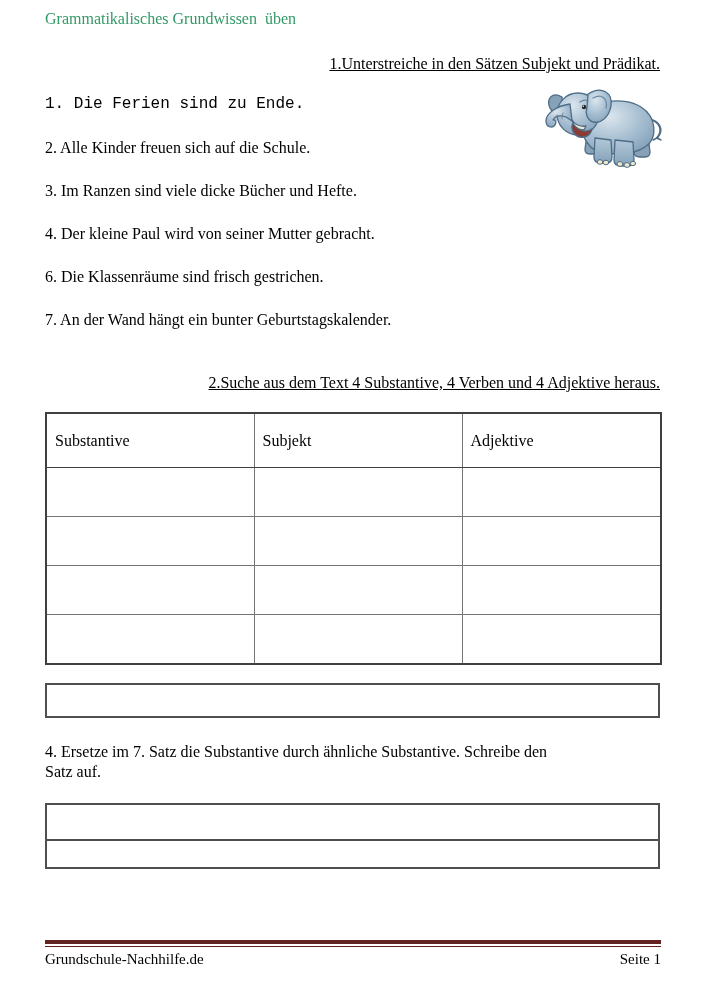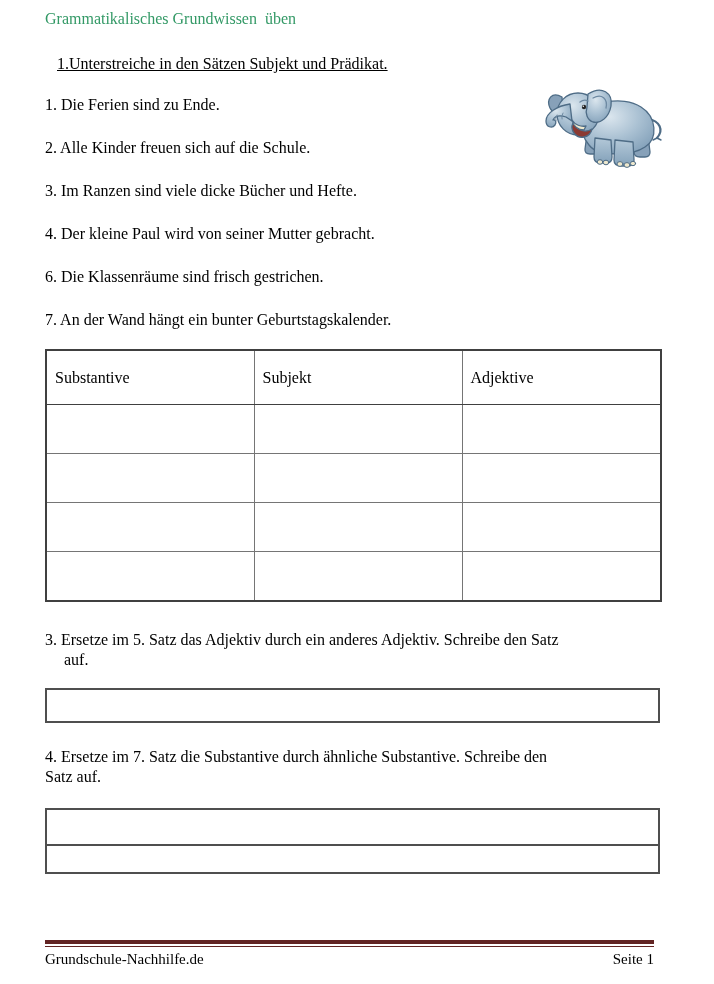--- a/index.html
+++ b/index.html
@@ -11,28 +11,28 @@
     color:#000000;
     overflow:hidden;
   }
   .content { padding:10px 54px 0 45px; }
 
   .doc-title {
     margin:0; font-size:16px; line-height:17px;
     color:#339966; font-weight:normal; white-space:pre;
   }
   .task-heading {
-    margin:12px; font-size:16px; line-height:17px;
-    font-weight:normal; text-decoration:underline;
+    margin:0; font-size:16px; line-height:17px;
+    font-weight:normal; text-decoration:underline;text-align:right;
   }
   .t1 { margin-top:28px; }
   .t2 { margin-top:46px; }
 
   .sentence { margin:26px 0 0 0; font-size:16px; line-height:17px; }
-  .sentence.first { margin-top:24px; }
+  .sentence.first { margin-top:24px;font-family:Liberation Mono, monospace; }
 
   table.pos-table {
     margin-top:21px; border-collapse:collapse;
     width:615px; table-layout:fixed;
     border:2px solid #404040;
   }
   table.pos-table th, table.pos-table td {
     border:1px solid #757575;
     font-size:16px; font-weight:normal; text-align:left;
     padding:16px 8px; overflow:hidden;
@@ -50,21 +50,21 @@
   .box2 { margin-top:21px; }
   .box2 .row1 { height:34px; border-bottom:2px solid #4f4f4f; }
   .box2 .row2 { height:26px; }
 
   .illustration {
     position:absolute; left:545px; top:84px;
     width:122px; height:88px;
   }
   .illustration svg { width:100%; height:100%; }
 
-  .footer { position:absolute; left:45px; right:60px; top:940px; }
+  .footer { position:absolute; left:45px; right:53px; top:940px; }
   .footer-rule {
     height:2px;
     border-top:4px solid #622423;
     border-bottom:1px solid #622423;
   }
   .footer-row {
     display:flex; justify-content:space-between;
     margin-top:4px; font-size:15px; line-height:17px;
   }
 </style>
@@ -78,20 +78,21 @@
 
     <p class="task-heading t1">1.Unterstreiche in den Sätzen Subjekt und Prädikat.</p>
 
     <p class="sentence first">1. Die Ferien sind zu Ende.</p>
     <p class="sentence">2. Alle Kinder freuen sich auf die Schule.</p>
     <p class="sentence">3. Im Ranzen sind viele dicke Bücher und Hefte.</p>
     <p class="sentence">4. Der kleine Paul wird von seiner Mutter gebracht.</p>
     <p class="sentence">6. Die Klassenräume sind frisch gestrichen.</p>
     <p class="sentence">7. An der Wand hängt ein bunter Geburtstagskalender.</p>
 
+    <p class="task-heading t2">2.Suche aus dem Text 4 Substantive, 4 Verben und 4 Adjektive heraus.</p>
 
     <table class="pos-table">
       <colgroup>
         <col class="col-a">
           <col class="col-b">
           <col class="col-c">
       </colgroup>
       <thead>
         <tr>
           <th>Substantive</th>
@@ -116,21 +117,20 @@
           <td></td>
         </tr>
         <tr>
           <td></td>
           <td></td>
           <td></td>
         </tr>
       </tbody>
     </table>
 
-    <p class="para p3"><span>3. Ersetze im 5. Satz das Adjektiv durch ein anderes Adjektiv. Schreibe den Satz</span><br><span>auf.</span></p>
 
     <div class="answer-box box1"></div>
 
     <p class="para p4"><span>4. Ersetze im 7. Satz die Substantive durch ähnliche Substantive. Schreibe den</span><br><span>Satz auf.</span></p>
 
     <div class="answer-box box2">
       <div class="row1"></div>
       <div class="row2"></div>
     </div>
 

